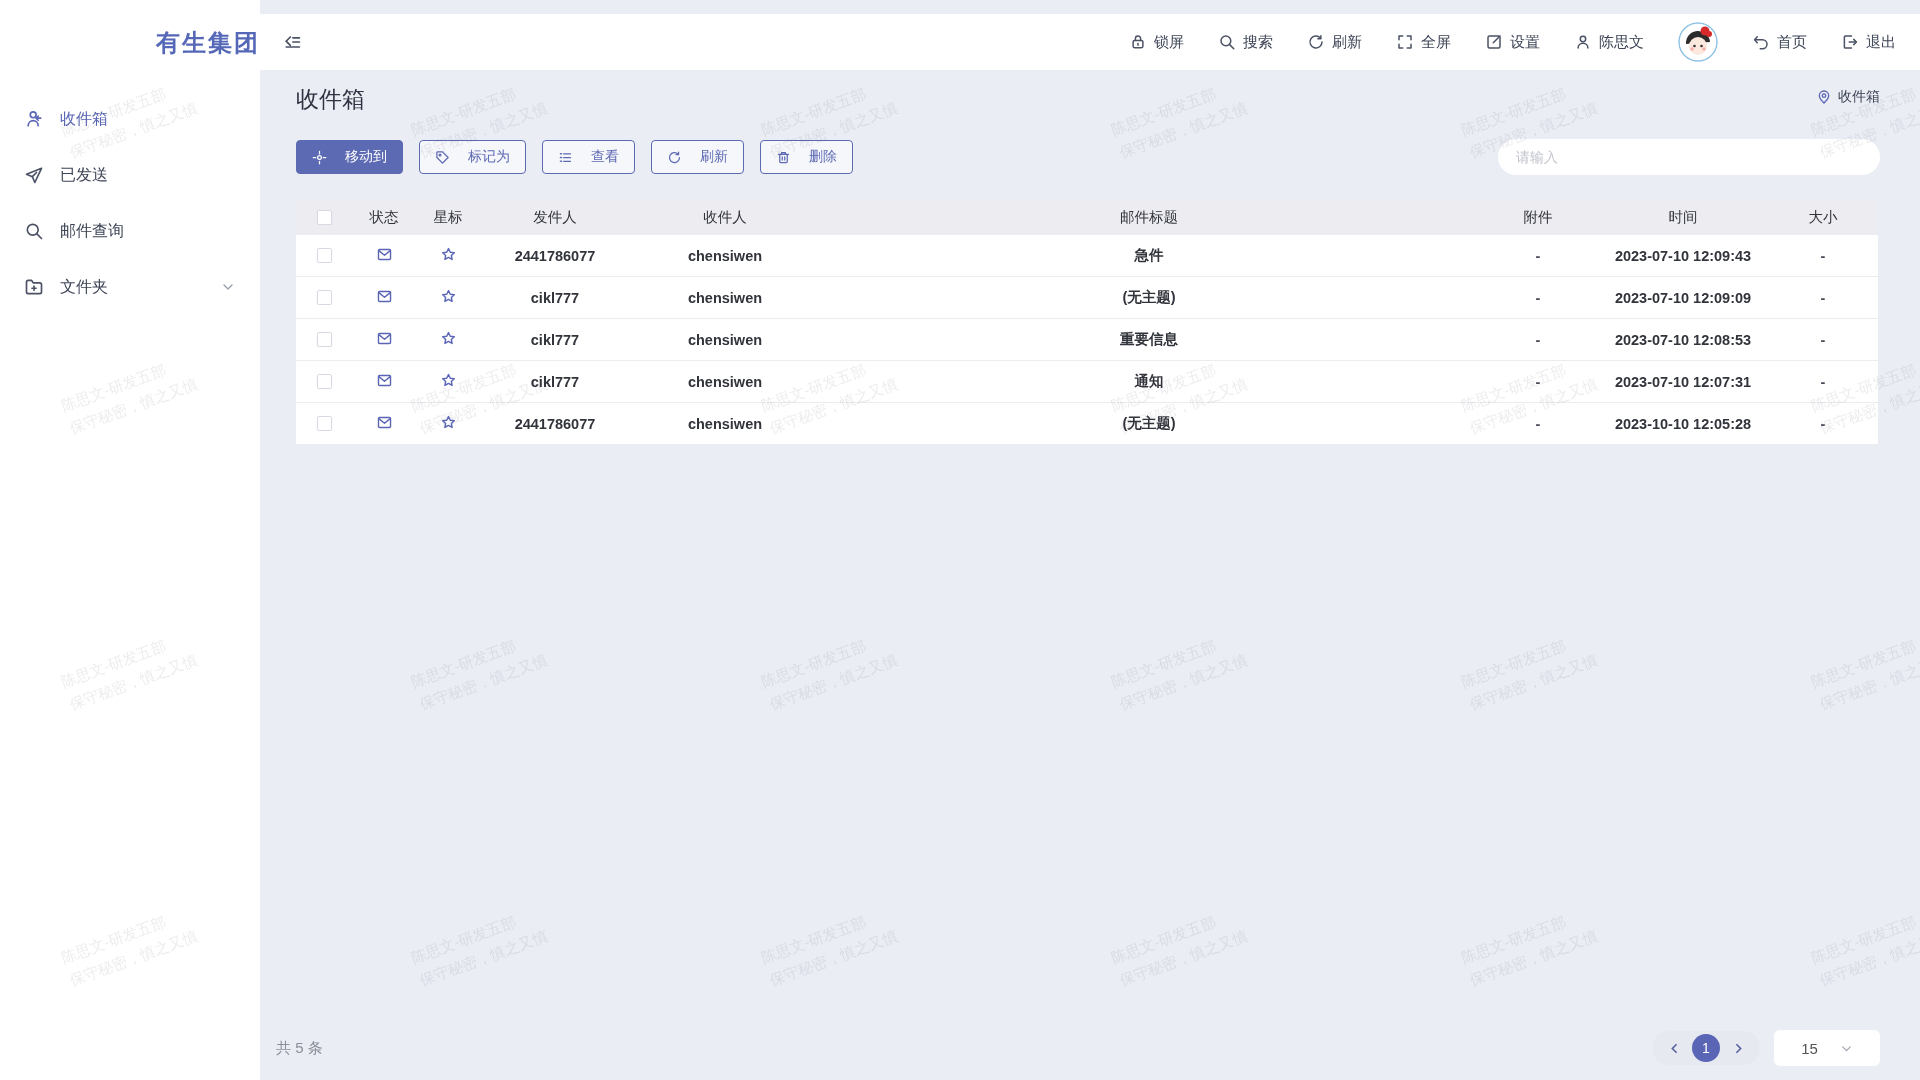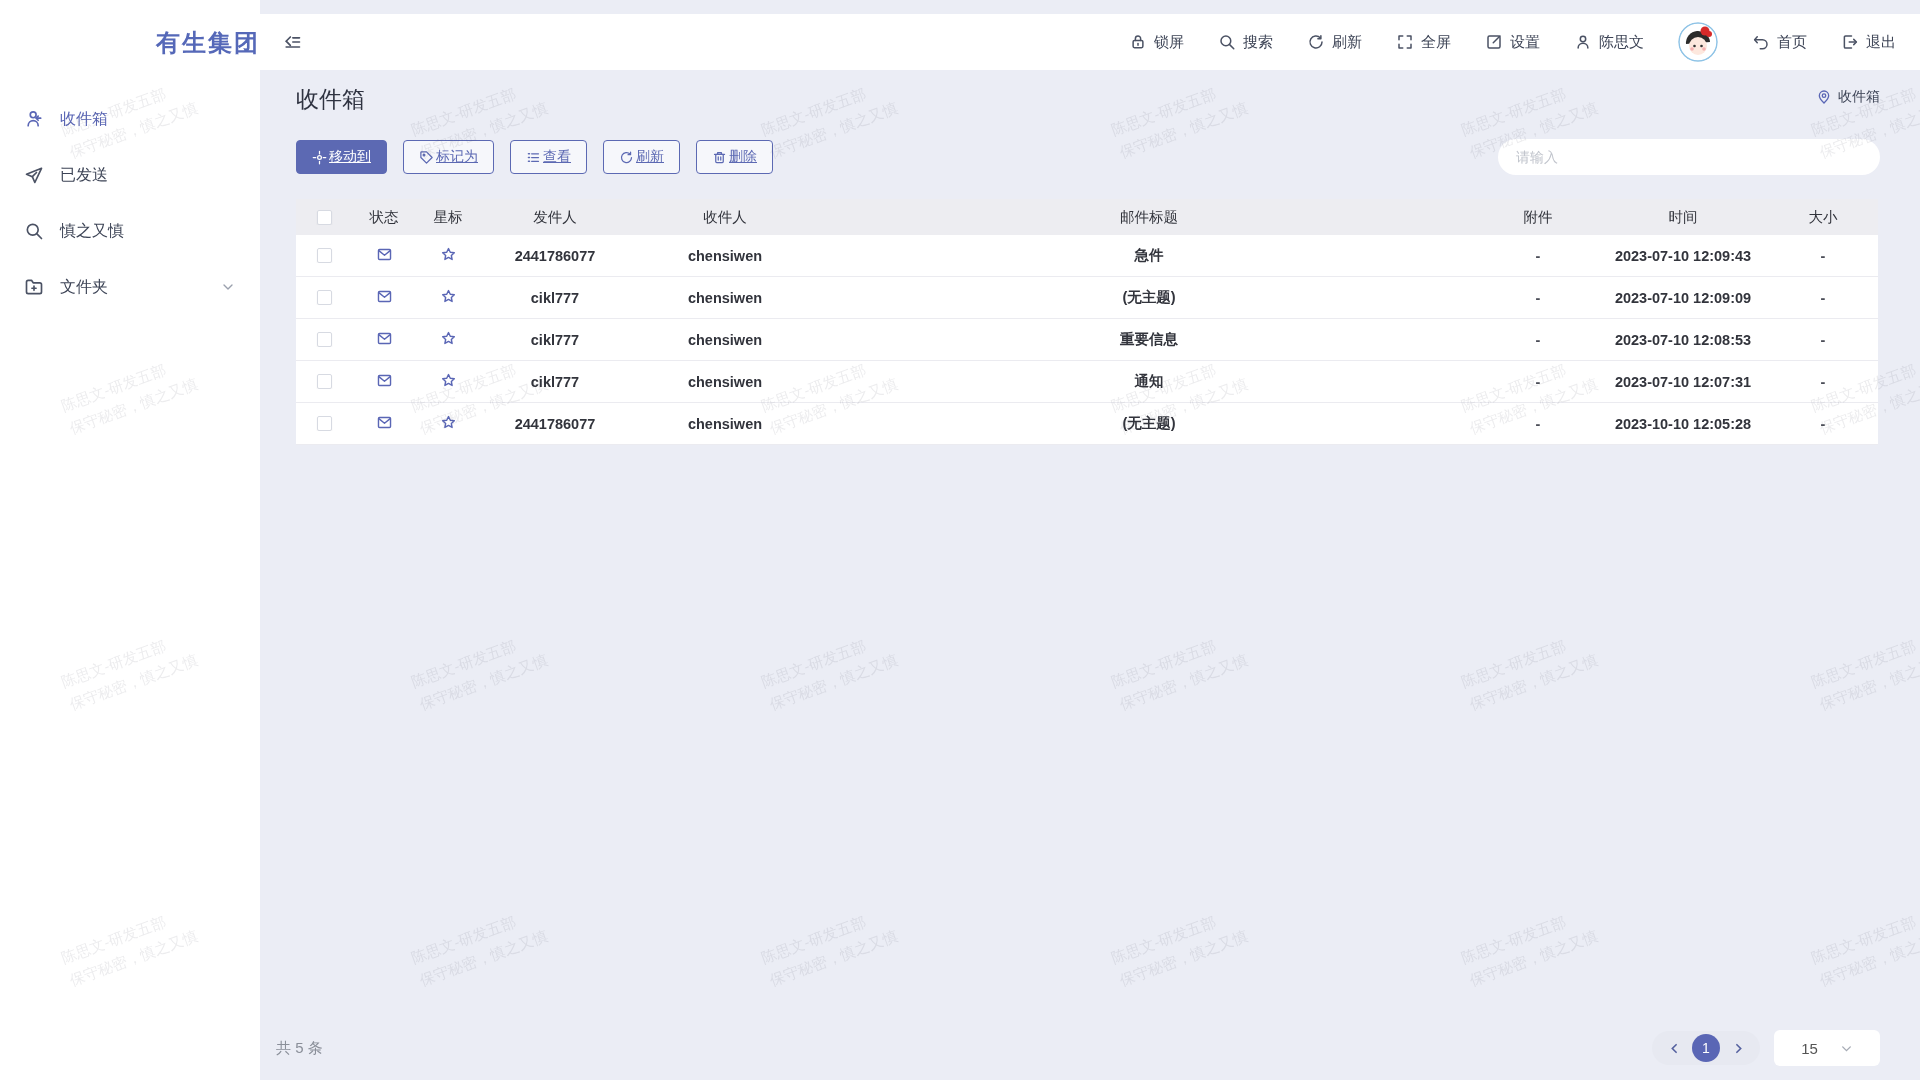--- a/index.html
+++ b/index.html
@@ -25,21 +25,21 @@
   .avatar { width:40px; height:40px; border-radius:50%; overflow:hidden; cursor:pointer; background:#fff; display:flex; align-items:center; justify-content:center; }
 
   
   .main { position:absolute; left:260px; top:56px; width:1660px; height:1024px; background:#ebedf5; padding:28px 40px 0 36px; }
   .page-head { display:flex; align-items:flex-start; justify-content:space-between; }
   .page-title { font-size:23px; color:#2f3341; font-weight:normal; }
   .breadcrumb { display:flex; align-items:center; gap:6px; font-size:14px; color:#3d4456; cursor:pointer; margin-top:4px; }
   .breadcrumb .bicon { color:#5a66b5; display:flex; }
 
   .toolbar { display:flex; align-items:center; margin-top:24px; }
-  .btn { height:34px; border-radius:4px; font-size:14px; display:inline-flex; align-items:center; gap:2px; padding:0 15px; cursor:pointer; margin-right:16px; border:1px solid #5c69b3; color:#5c69b3; background:rgba(255,255,255,0.55);text-decoration:underline; }
+  .btn { height:34px; border-radius:4px; font-size:14px; display:inline-flex; align-items:center; gap:18px; padding:0 15px; cursor:pointer; margin-right:16px; border:1px solid #5c69b3; color:#5c69b3; background:rgba(255,255,255,0.55); }
   .btn.primary { background:#5c69b3; color:#ffffff; border-color:#5c69b3; }
   .btn .bic { width:15px; height:15px; display:flex; }
   .search-box { margin-left:auto; width:382px; height:36px; background:#ffffff; border-radius:18px; display:flex; align-items:center; padding:0 18px; }
   .search-box input { border:none; outline:none; width:100%; font-size:14px; color:#303133; background:transparent; font-family:inherit; }
   .search-box input::placeholder { color:#c0c4cc; }
 
   
   .mail-table { margin-top:24px; width:1582px; }
   .trow { display:grid; grid-template-columns:56px 64px 64px 150px 190px 1fr 120px 170px 110px; align-items:center; }
   .thead { background:#ededf1; height:36px; font-weight:normal; font-size:14.5px; color:#32343c; }
@@ -89,21 +89,21 @@
         </span>
         <span>已发送</span>
       </div>
       <div class="nav-item">
         <span class="nicon" style="width: 20px; height: 20px; display: inline-flex;">
           <svg width="100%" height="100%" viewBox="0 0 24 24" fill="none" stroke="currentColor" stroke-width="2" stroke-linecap="round" stroke-linejoin="round">
             <circle cx="10.5" cy="10.5" r="6.5"></circle>
             <path d="M15.5 15.5 21 21"></path>
           </svg>
         </span>
-        <span>慎之又慎</span>
+        <span>邮件查询</span>
       </div>
       <div class="nav-item">
         <span class="nicon" style="width: 20px; height: 20px; display: inline-flex;">
           <svg width="100%" height="100%" viewBox="0 0 24 24" fill="none" stroke="currentColor" stroke-width="2" stroke-linecap="round" stroke-linejoin="round">
             <path d="M3 6a2 2 0 0 1 2-2h4l2 3h8a2 2 0 0 1 2 2v9a2 2 0 0 1-2 2H5a2 2 0 0 1-2-2V6z"></path>
             <path d="M12 11v5M9.5 13.5h5"></path>
           </svg>
         </span>
         <span>文件夹</span>
         <span class="chev" style="width: 16px; height: 16px; display: inline-flex;">

